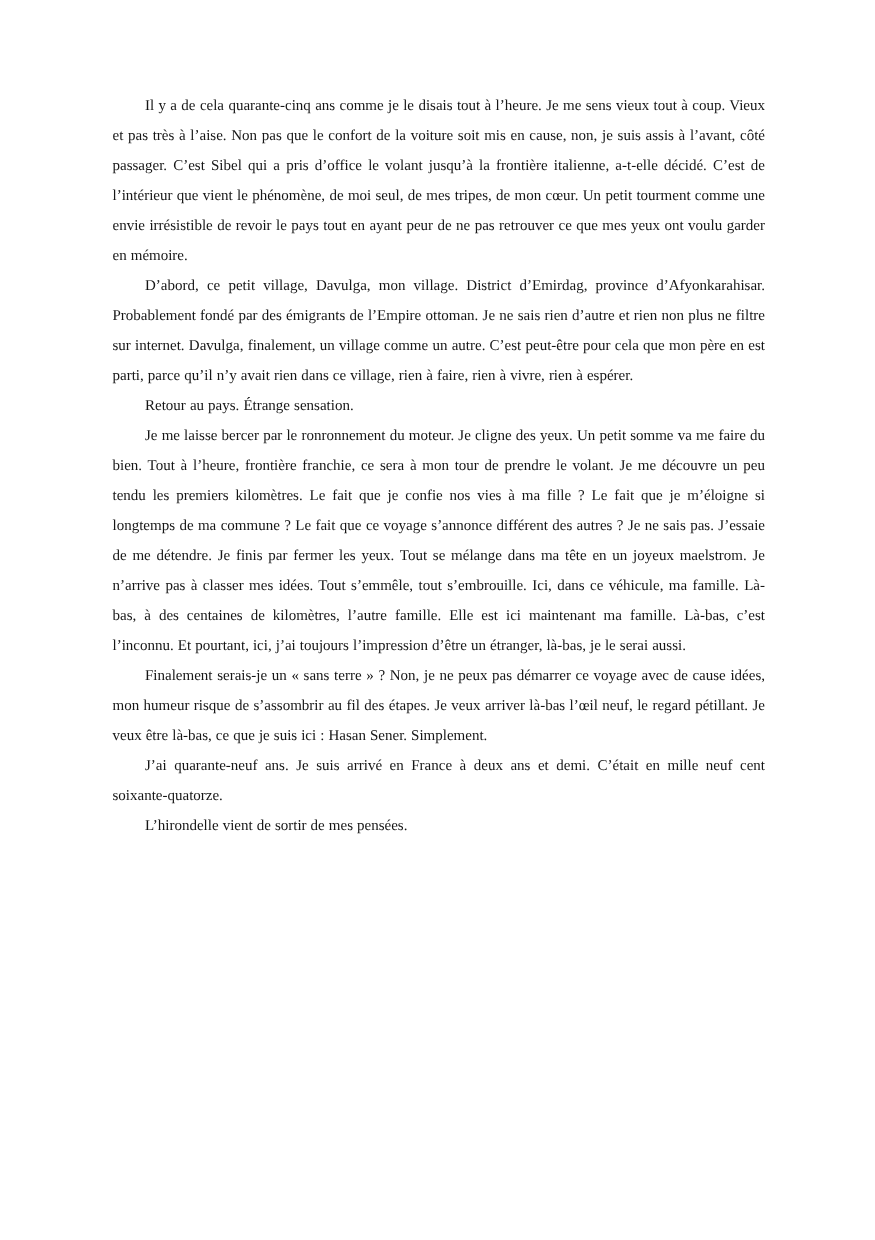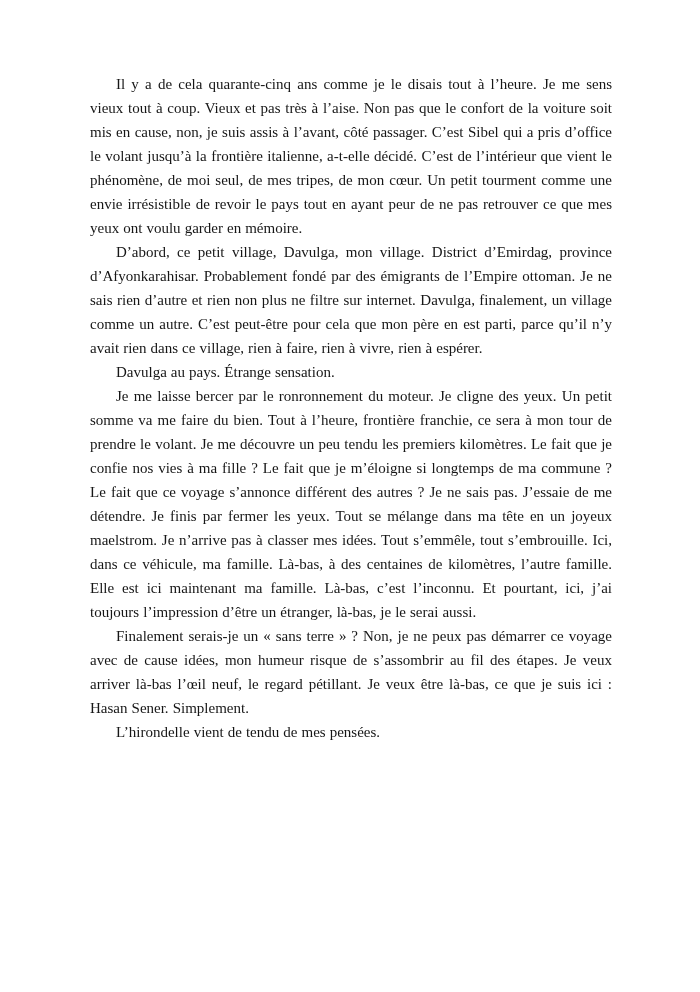--- a/index.html
+++ b/index.html
@@ -12,35 +12,36 @@
       height: 992px;
       overflow: hidden;
     }
     .book-page {
       box-sizing: border-box;
       width: 700px;
       height: 992px;
       padding: 72px 88px 0 90px;
       background: #ffffff;
       font-family: "Liberation Serif", "DejaVu Serif", serif;
-      font-size: 15px;
+      font-size: 12px;
       line-height: 24px;
       color: #161616;
       -webkit-font-smoothing: antialiased;
     }
     .book-page p {
       margin: 0;
       text-align: justify;
       text-indent: 26px;
       word-spacing: 0.02em;
     }
   </style>
 </head>
 <body>
 
 <div class="book-page">
   <p>Il y a de cela quarante-cinq ans comme je le disais tout à l’heure. Je me sens vieux tout à coup. Vieux et pas très à l’aise. Non pas que le confort de la voiture soit mis en cause, non, je suis assis à l’avant, côté passager. C’est Sibel qui a pris d’office le volant jusqu’à la frontière italienne, a-t-elle décidé. C’est de l’intérieur que vient le phénomène, de moi seul, de mes tripes, de mon cœur. Un petit tourment comme une envie irrésistible de revoir le pays tout en ayant peur de ne pas retrouver ce que mes yeux ont voulu garder en mémoire.</p>
   <p>D’abord, ce petit village, Davulga, mon village. District d’Emirdag, province d’Afyonkarahisar. Probablement fondé par des émigrants de l’Empire ottoman. Je ne sais rien d’autre et rien non plus ne filtre sur internet. Davulga, finalement, un village comme un autre. C’est peut-être pour cela que mon père en est parti, parce qu’il n’y avait rien dans ce village, rien à faire, rien à vivre, rien à espérer.</p>
-  <p>Davulga au pays. Étrange sensation.</p>
+  <p>Retour au pays. Étrange sensation.</p>
   <p>Je me laisse bercer par le ronronnement du moteur. Je cligne des yeux. Un petit somme va me faire du bien. Tout à l’heure, frontière franchie, ce sera à mon tour de prendre le volant. Je me découvre un peu tendu les premiers kilomètres. Le fait que je confie nos vies à ma fille ? Le fait que je m’éloigne si longtemps de ma commune ? Le fait que ce voyage s’annonce différent des autres ? Je ne sais pas. J’essaie de me détendre. Je finis par fermer les yeux. Tout se mélange dans ma tête en un joyeux maelstrom. Je n’arrive pas à classer mes idées. Tout s’emmêle, tout s’embrouille. Ici, dans ce véhicule, ma famille. Là-bas, à des centaines de kilomètres, l’autre famille. Elle est ici maintenant ma famille. Là-bas, c’est l’inconnu. Et pourtant, ici, j’ai toujours l’impression d’être un étranger, là-bas, je le serai aussi.</p>
   <p>Finalement serais-je un « sans terre » ? Non, je ne peux pas démarrer ce voyage avec de cause idées, mon humeur risque de s’assombrir au fil des étapes. Je veux arriver là-bas l’œil neuf, le regard pétillant. Je veux être là-bas, ce que je suis ici : Hasan Sener. Simplement.</p>
-  <p>L’hirondelle vient de tendu de mes pensées.</p>
+  <p>J’ai quarante-neuf ans. Je suis arrivé en France à deux ans et demi. C’était en mille neuf cent soixante-quatorze.</p>
+  <p>L’hirondelle vient de sortir de mes pensées.</p>
 </div>
 
 </body></html>

